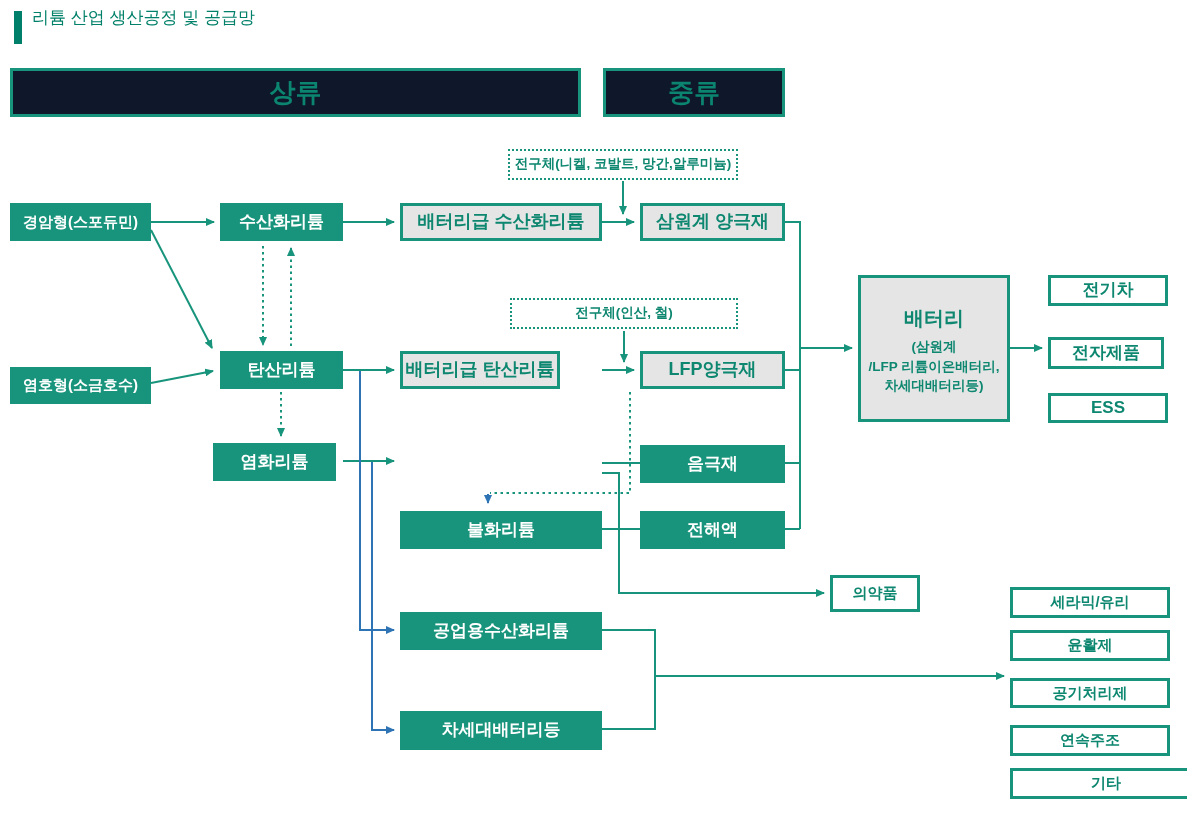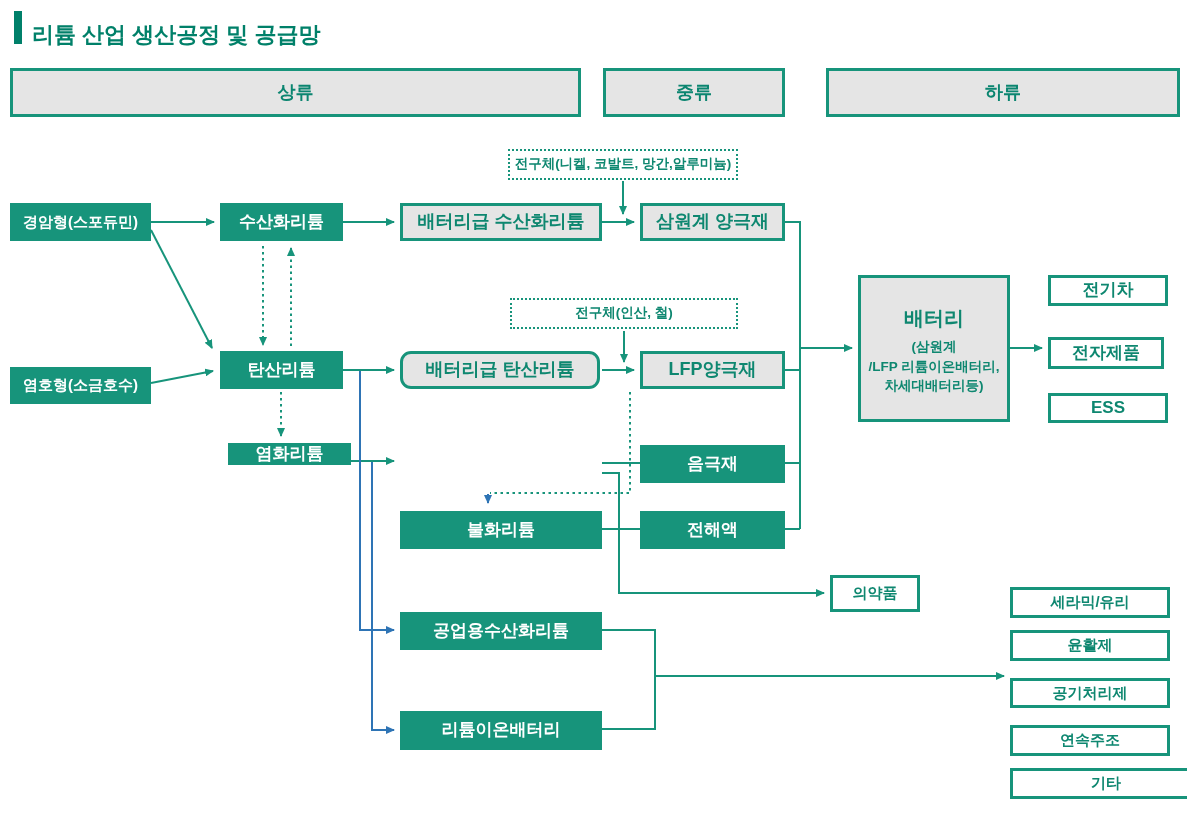--- a/index.html
+++ b/index.html
@@ -6,23 +6,23 @@
   #canvas{position:relative;width:1187px;height:816px;background:#fff;overflow:hidden;
           font-family:"Liberation Sans", sans-serif;}
   .abs{position:absolute;box-sizing:border-box;}
   #connectors{position:absolute;left:0;top:0;width:1187px;height:816px;z-index:1;}
   .box{position:absolute;box-sizing:border-box;display:flex;align-items:center;justify-content:center;
        text-align:center;font-weight:bold;z-index:2;line-height:1.1;}
   .solid{background:#17947B;color:#ffffff;font-size:17px;}
   .light{background:#e5e5e5;border:3px solid #17947B;color:#0E8770;font-size:18px;}
   .white{background:#ffffff;border:3px solid #17947B;color:#0E8770;font-size:17px;}
   .dottedbox{background:#ffffff;border:2px dotted #17947B;color:#0E8770;font-size:13.5px;font-weight:bold;}
-  .hdr{background:#e5e5e5;border:3px solid #17947B;color:#0B8570;font-size:18px;}
+  .hdr{background:#0f172a;border:3px solid #17947B;color:#0B8570;font-size:26px;}
   .title-bar{left:14px;top:11px;width:8px;height:33px;background:#00806A;z-index:2;}
-  .title-text{left:32px;top:20px;color:#008069;font-size:22px;font-weight:bold;z-index:2;
+  .title-text{left:32px;top:6px;color:#008069;font-size:17px;font-weight:normal;z-index:2;
               font-family:"Liberation Sans", sans-serif;}
   .battery-box{flex-direction:column;padding-top:6px;}
   .battery-title{font-size:20px;font-weight:bold;margin-bottom:8px;}
   .battery-sub{font-size:13.5px;font-weight:bold;line-height:1.45;}
   .sm{font-size:15px;}
 </style>
 </head>
 <body>
 
 <div id="canvas">
@@ -73,41 +73,40 @@
     <path d="M488,494 L488,503" stroke="#2E74B5" stroke-width="2" fill="none" marker-end="url(#ab)"></path>
 
     <g stroke="#2E74B5" stroke-width="2" fill="none">
       <path d="M360,371 L360,630 L394,630" marker-end="url(#ab)"></path>
       <path d="M372,462 L372,730 L394,730" marker-end="url(#ab)"></path>
     </g>
   </svg>
 
   <div class="box hdr" style="left:10px;top:68px;width:571px;height:49px;">상류</div>
   <div class="box hdr" style="left:603px;top:68px;width:182px;height:49px;">중류</div>
-  <div class="box hdr" style="left:826px;top:68px;width:354px;height:49px;">하류</div>
 
   <div class="box dottedbox" style="left:508px;top:149px;width:230px;height:31px;">전구체(니켈, 코발트, 망간,알루미늄)</div>
   <div class="box dottedbox" style="left:510px;top:298px;width:228px;height:31px;">전구체(인산, 철)</div>
 
   <div class="box solid sm" style="left:10px;top:203px;width:141px;height:38px;">경암형(스포듀민)</div>
   <div class="box solid sm" style="left:10px;top:367px;width:141px;height:37px;">염호형(소금호수)</div>
   <div class="box solid" style="left:220px;top:203px;width:123px;height:38px;">수산화리튬</div>
   <div class="box solid" style="left:220px;top:351px;width:123px;height:38px;">탄산리튬</div>
-  <div class="box solid" style="left:228px;top:443px;width:123px;height:22px;">염화리튬</div>
+  <div class="box solid" style="left:213px;top:443px;width:123px;height:38px;">염화리튬</div>
 
   <div class="box light" style="left:400px;top:203px;width:202px;height:38px;">배터리급 수산화리튬</div>
   <div class="box light" style="left:640px;top:203px;width:145px;height:38px;">삼원계 양극재</div>
-  <div class="box light" style="left:400px;top:351px;width:200px;height:38px;border-radius:11px;">배터리급 탄산리튬</div>
+  <div class="box light" style="left:400px;top:351px;width:160px;height:38px;">배터리급 탄산리튬</div>
   <div class="box light" style="left:640px;top:351px;width:145px;height:38px;">LFP양극재</div>
 
   <div class="box solid" style="left:640px;top:445px;width:145px;height:38px;">음극재</div>
   <div class="box solid" style="left:400px;top:511px;width:202px;height:38px;">불화리튬</div>
   <div class="box solid" style="left:640px;top:511px;width:145px;height:38px;">전해액</div>
   <div class="box solid" style="left:400px;top:612px;width:202px;height:38px;">공업용수산화리튬</div>
-  <div class="box solid" style="left:400px;top:711px;width:202px;height:39px;">리튬이온배터리</div>
+  <div class="box solid" style="left:400px;top:711px;width:202px;height:39px;">차세대배터리등</div>
 
   <div class="box light battery-box" style="left:858px;top:275px;width:152px;height:147px;">
     <div class="battery-title">배터리</div>
     <div class="battery-sub">(삼원계</div>
     <div class="battery-sub">/LFP 리튬이온배터리,</div>
     <div class="battery-sub">차세대배터리등)</div>
   </div>
 
   <div class="box white" style="left:1048px;top:275px;width:120px;height:31px;">전기차</div>
   <div class="box white" style="left:1048px;top:337px;width:116px;height:32px;">전자제품</div>

